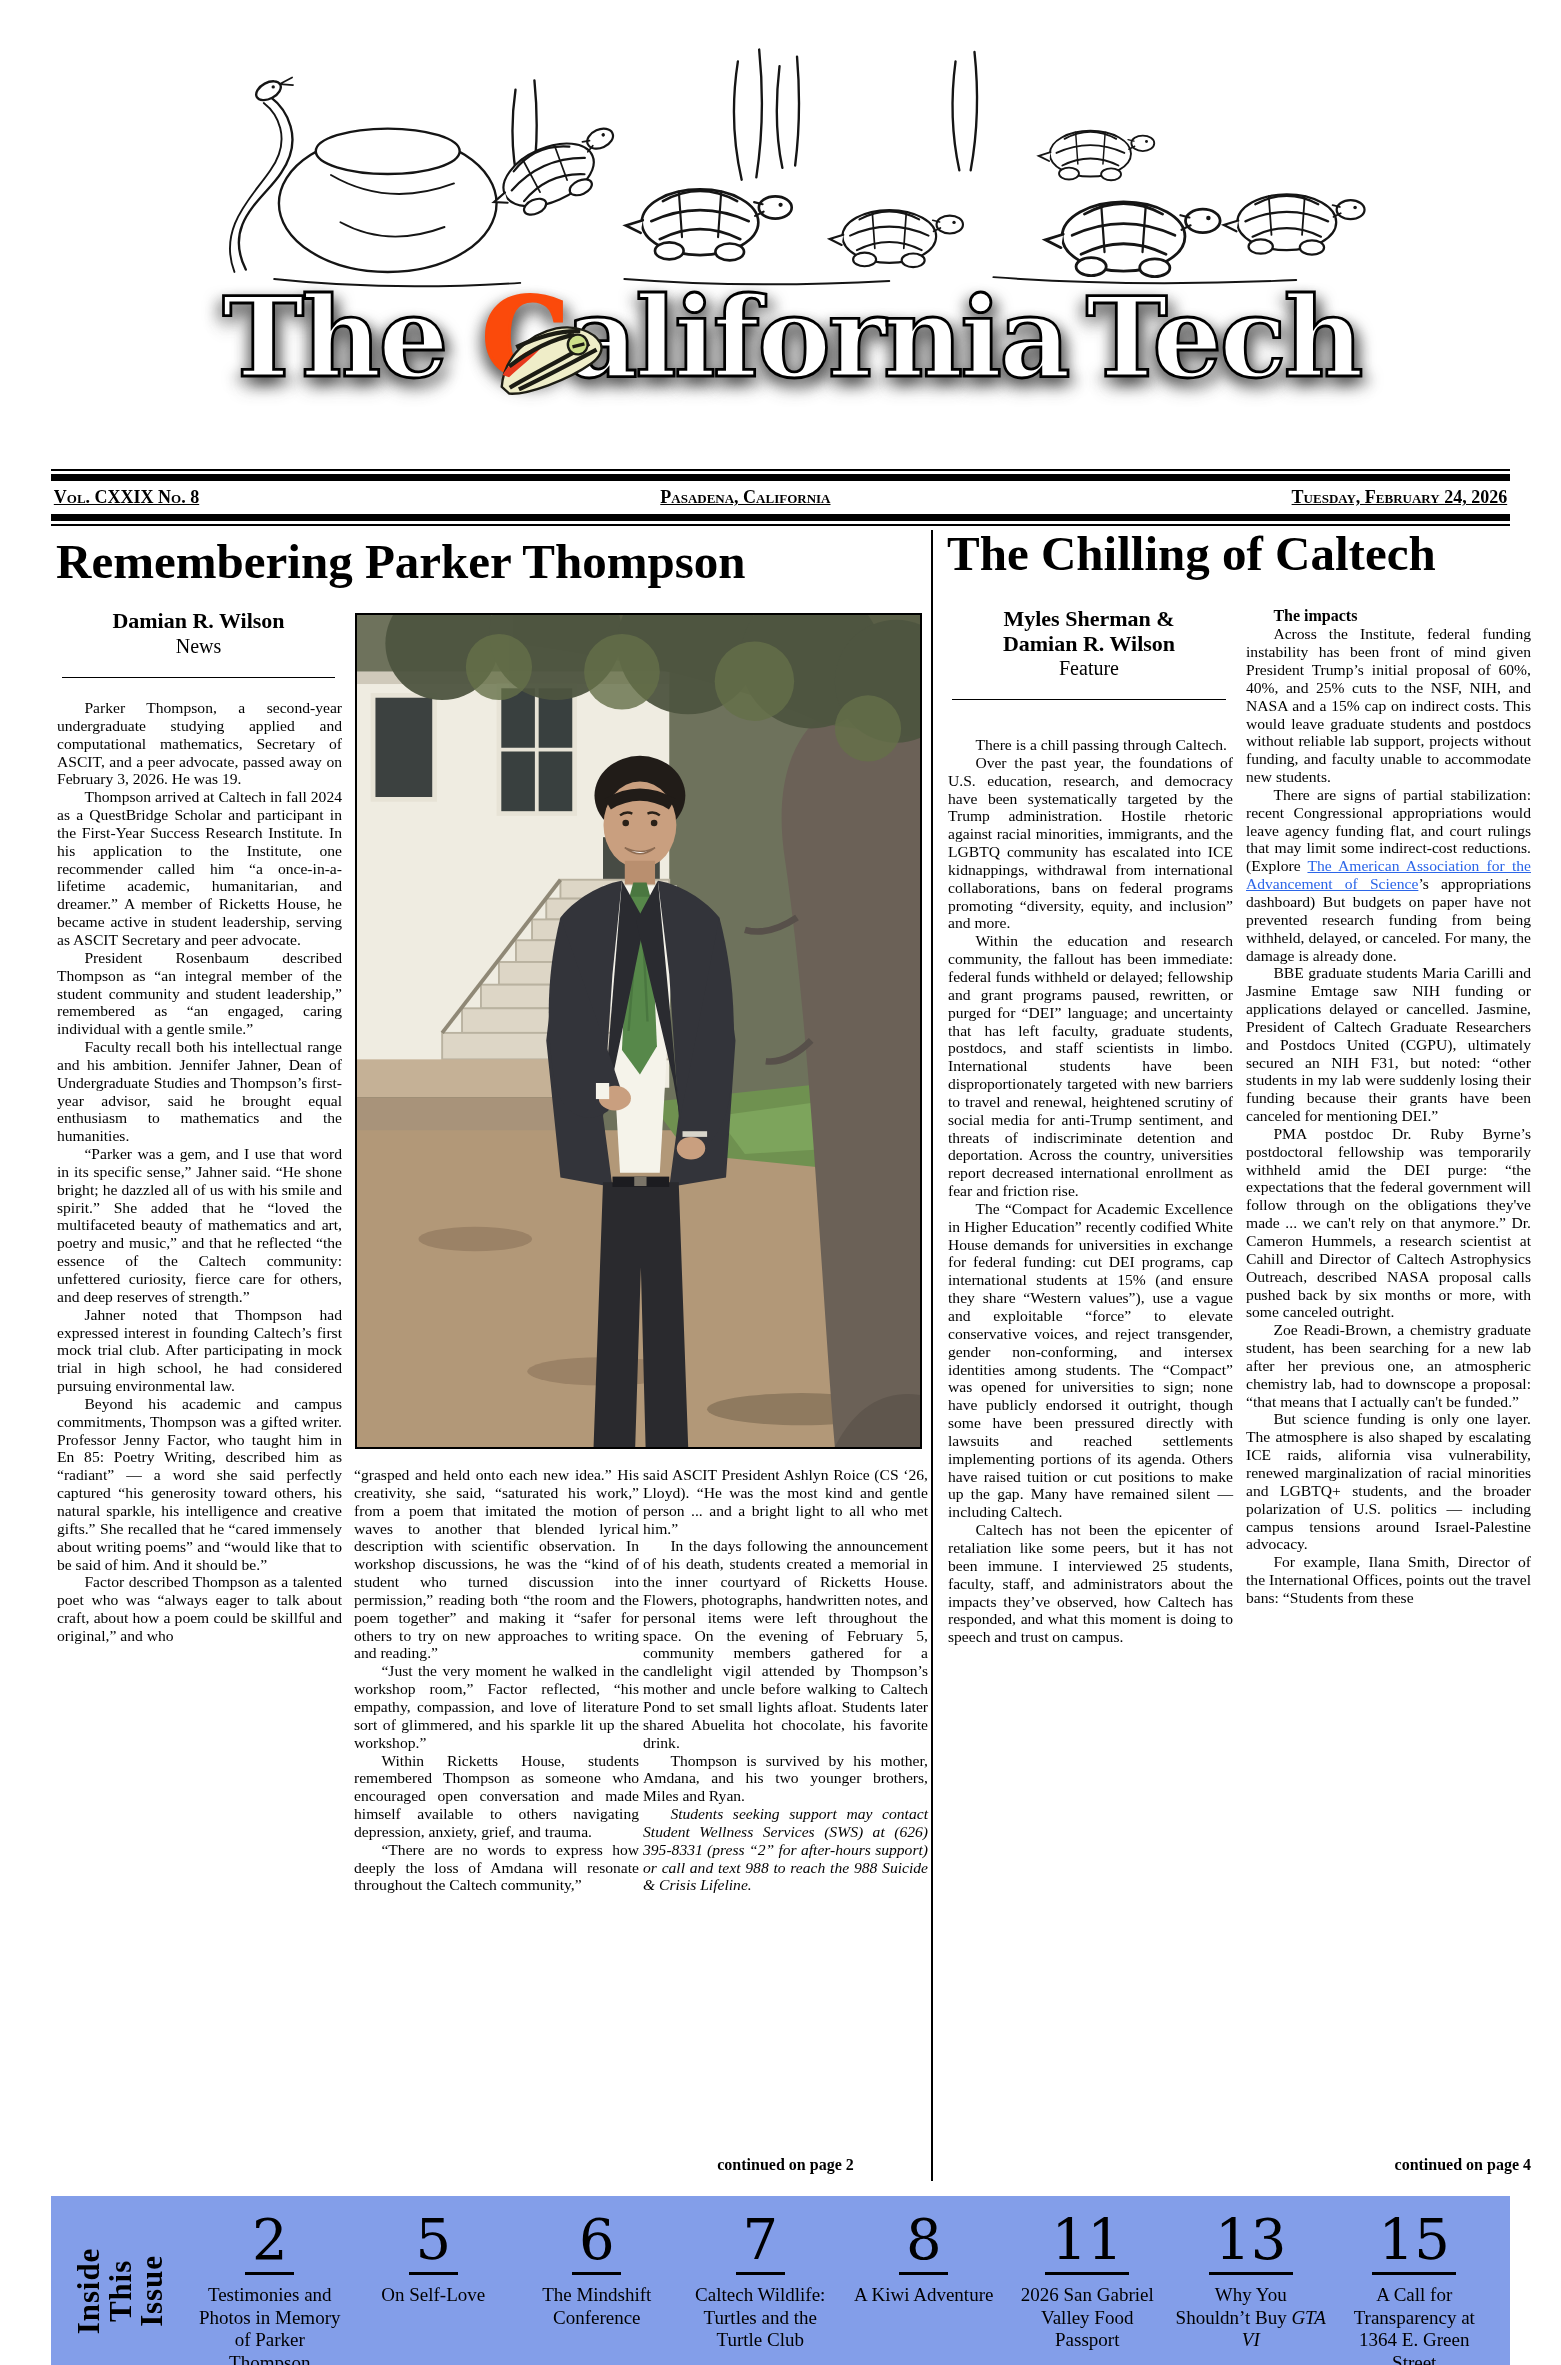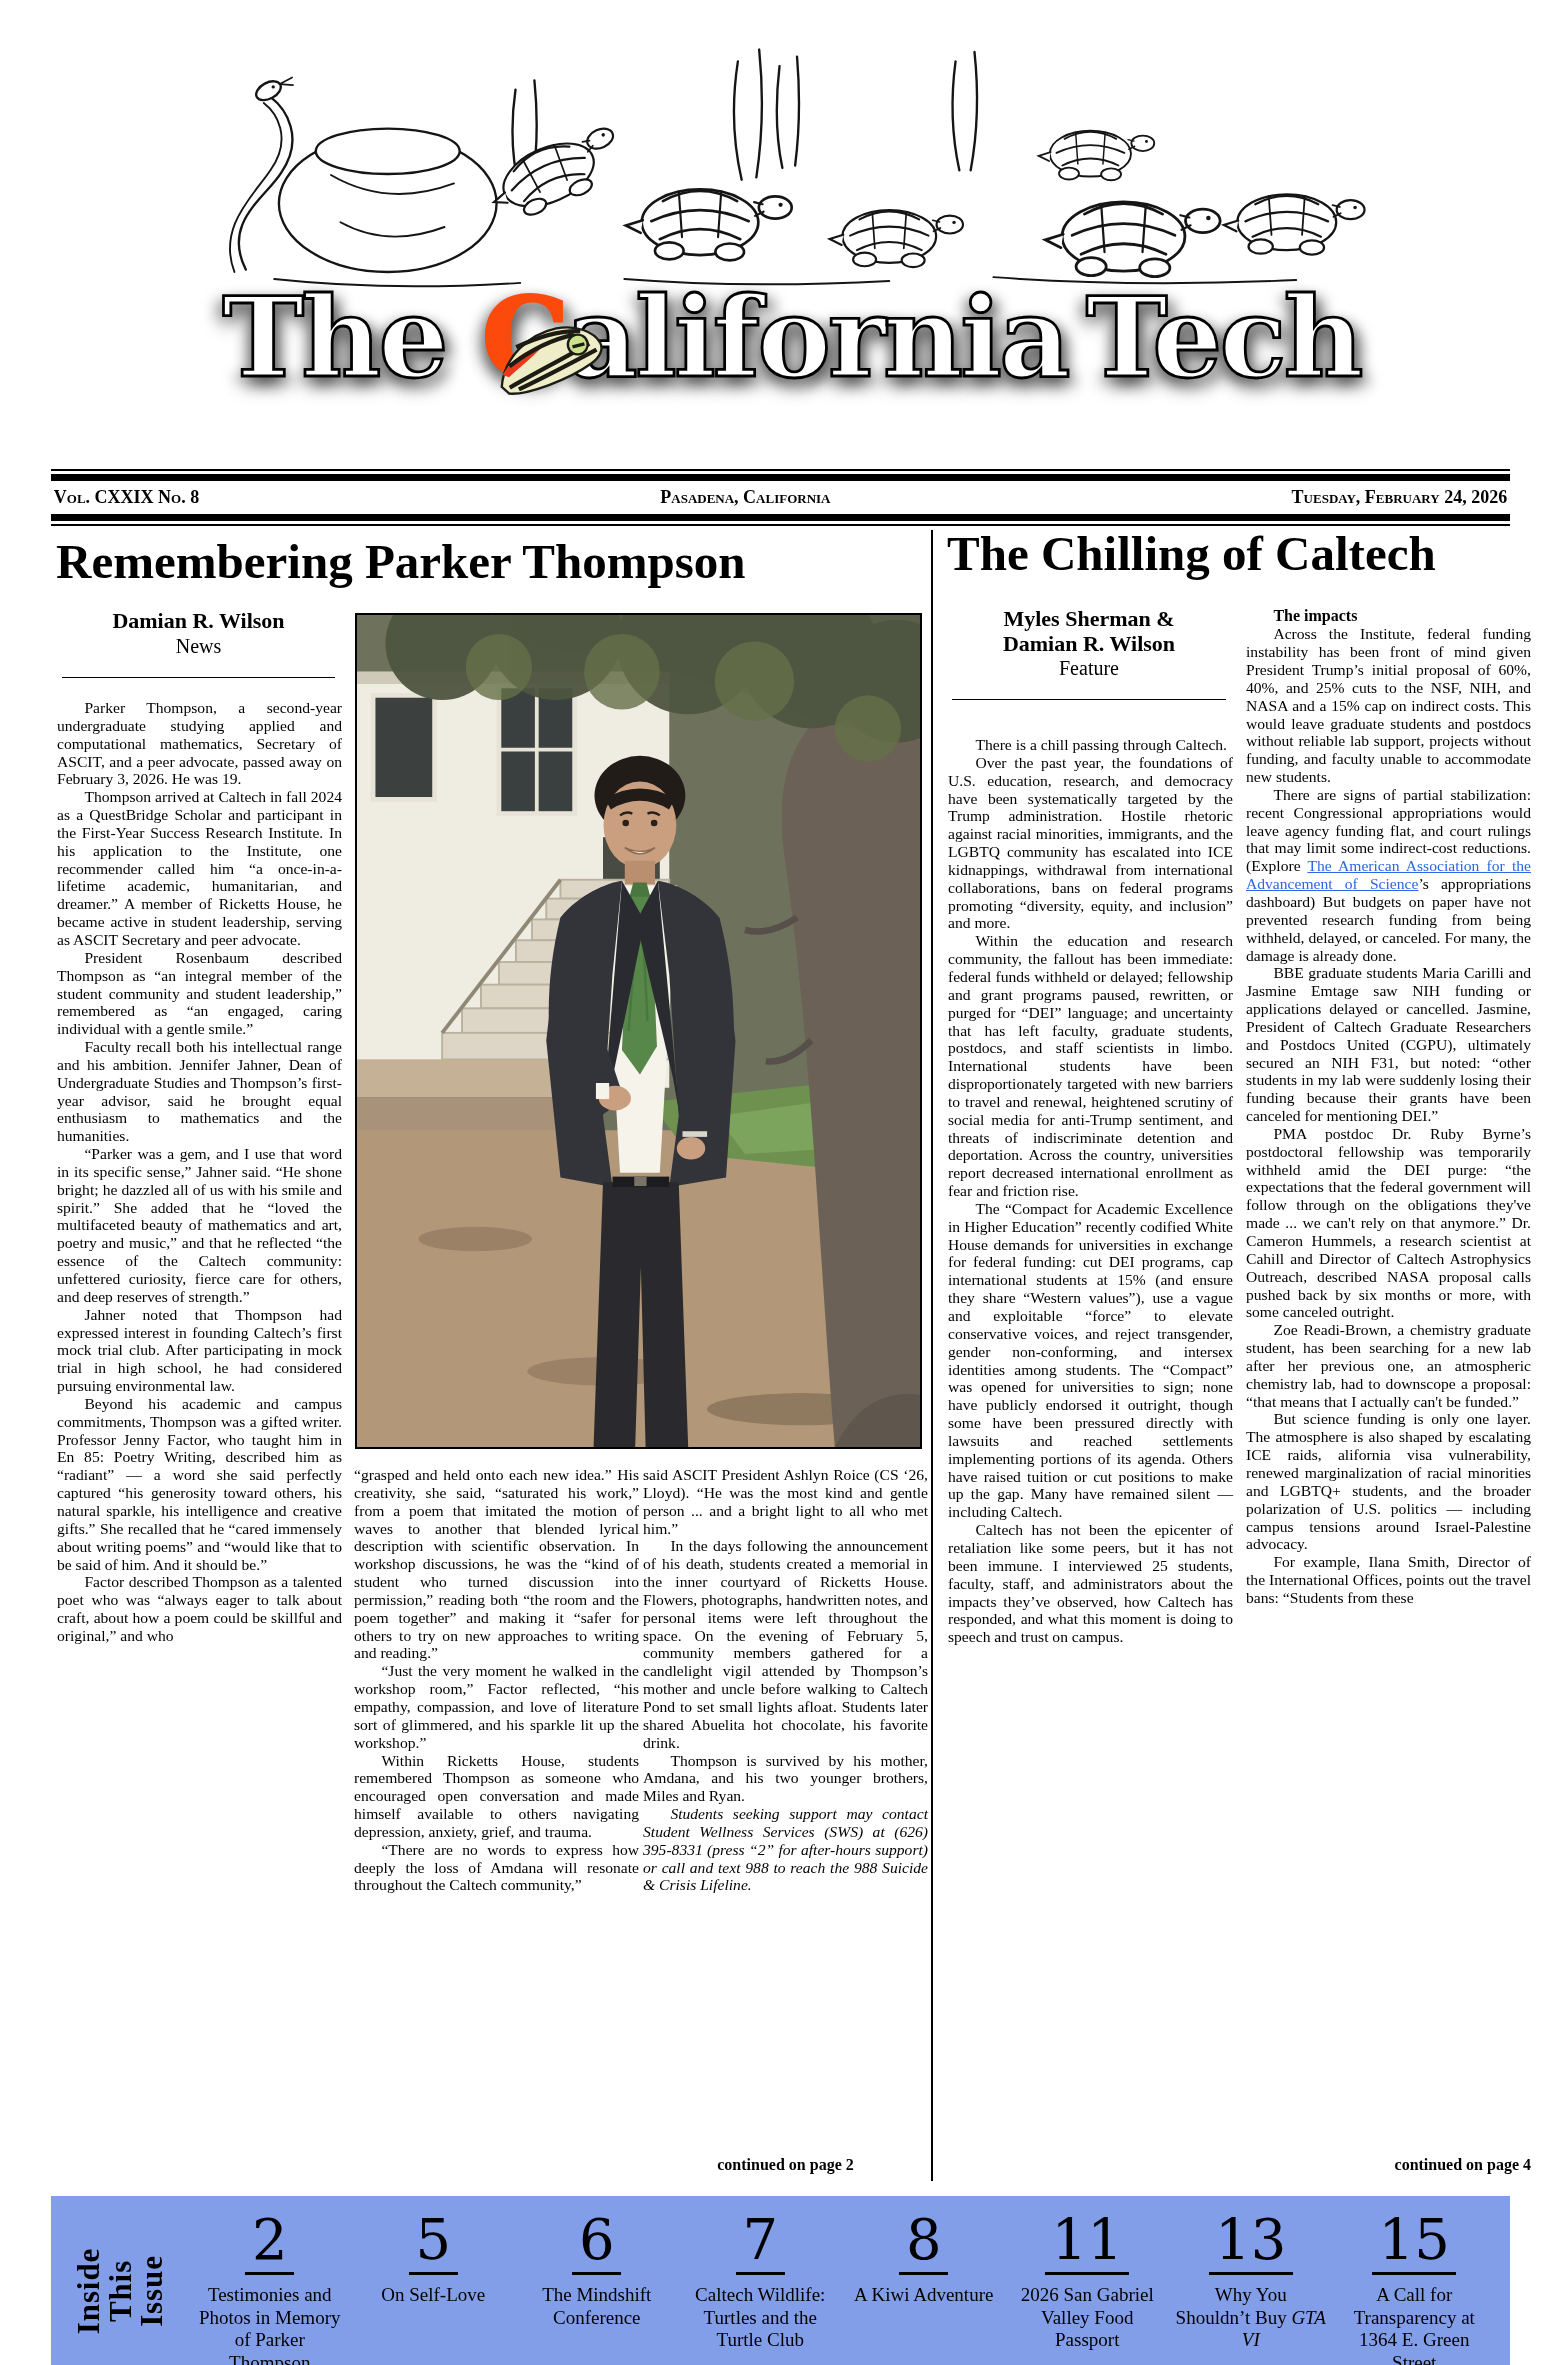--- a/index.html
+++ b/index.html
@@ -10,21 +10,21 @@
   .mast-art{position:absolute;left:189px;top:33px;width:1183px;height:258px;}
   .mast-title{position:absolute;left:0;top:283px;width:1561px;text-align:center;
       font-family:"DejaVu Serif",serif;font-weight:bold;font-size:110px;line-height:1;
       color:#fff;-webkit-text-stroke:2.8px #000;letter-spacing:-2.8px;white-space:nowrap;
       text-shadow:7.6px 6.6px 14px rgba(50,50,50,.65),-6.6px 4.7px 13.2px rgba(60,60,60,.5),0 11.4px 17px rgba(60,60,60,.45);margin-left:20px;}
   .mast-title .word{margin:0 18px;}
   .orange-c{color:#fb4a0b;-webkit-text-stroke:2.8px #fb4a0b;position:relative;display:inline-block;}
   .c-turtle{position:absolute;left:6.6px;top:21px;width:118px;height:80px;transform:rotate(-14deg);}
 
   
-  .vol-strip{position:absolute;left:51px;top:469px;width:1459px;}
+  .vol-strip{position:absolute;left:51px;top:469px;width:1459px;text-decoration:underline;}
   .rule-thin{height:1.9px;background:#000;}
   .rule-thick{height:6.6px;background:#000;margin-top:3.3px;}
   .rule-thick2{height:6.6px;background:#000;}
   .rule-thin2{height:1.9px;background:#000;margin-top:3.3px;}
   .vol-row{display:flex;justify-content:space-between;align-items:baseline;
       font-weight:bold;font-variant:small-caps;font-size:18px;padding:6.6px 2.8px 5.7px 2.8px;}
   .vol-row span{position:relative;}
 
   
   .headline{position:absolute;font-weight:bold;font-size:49px;line-height:1.05;

